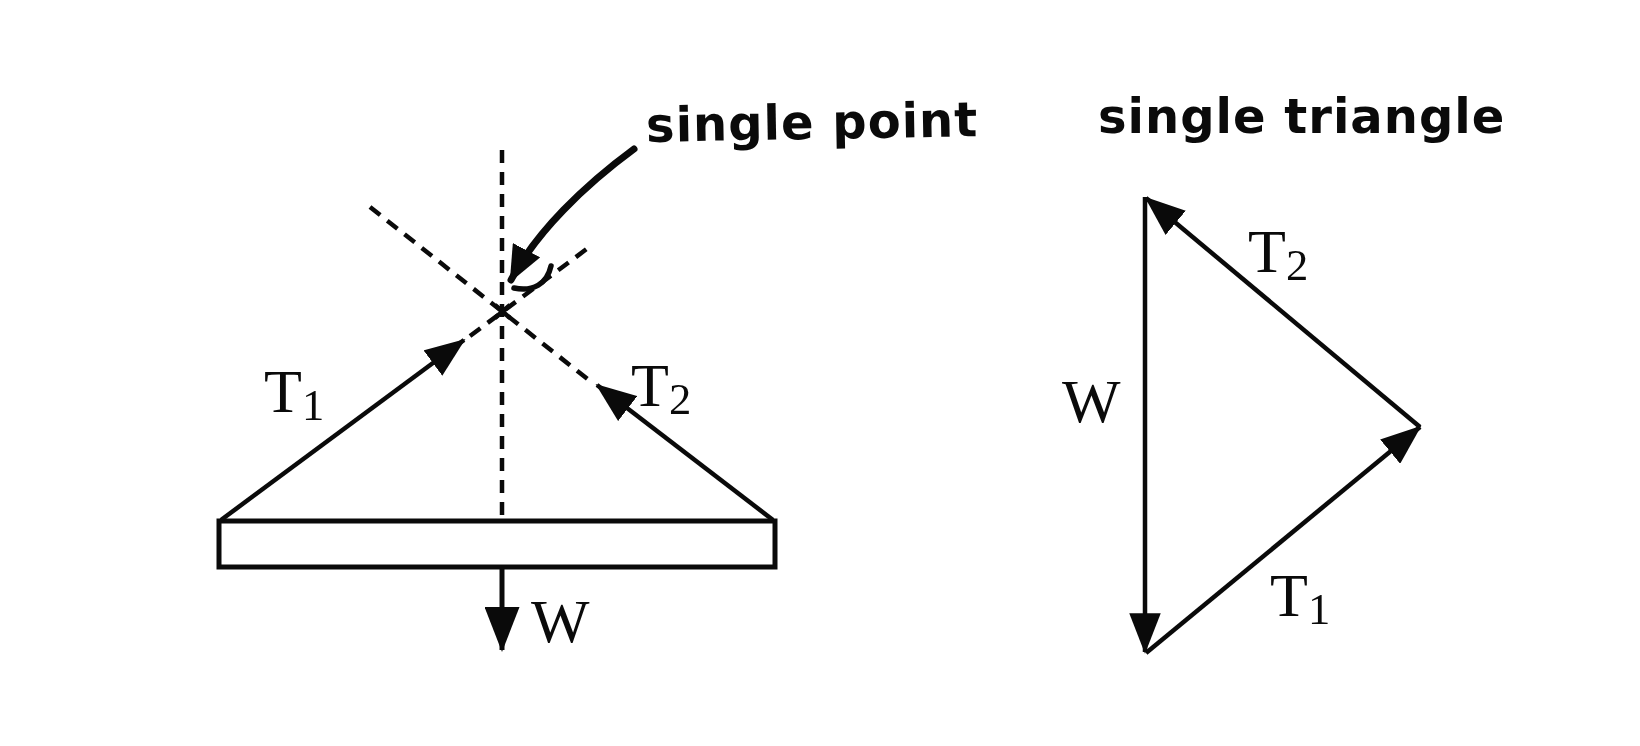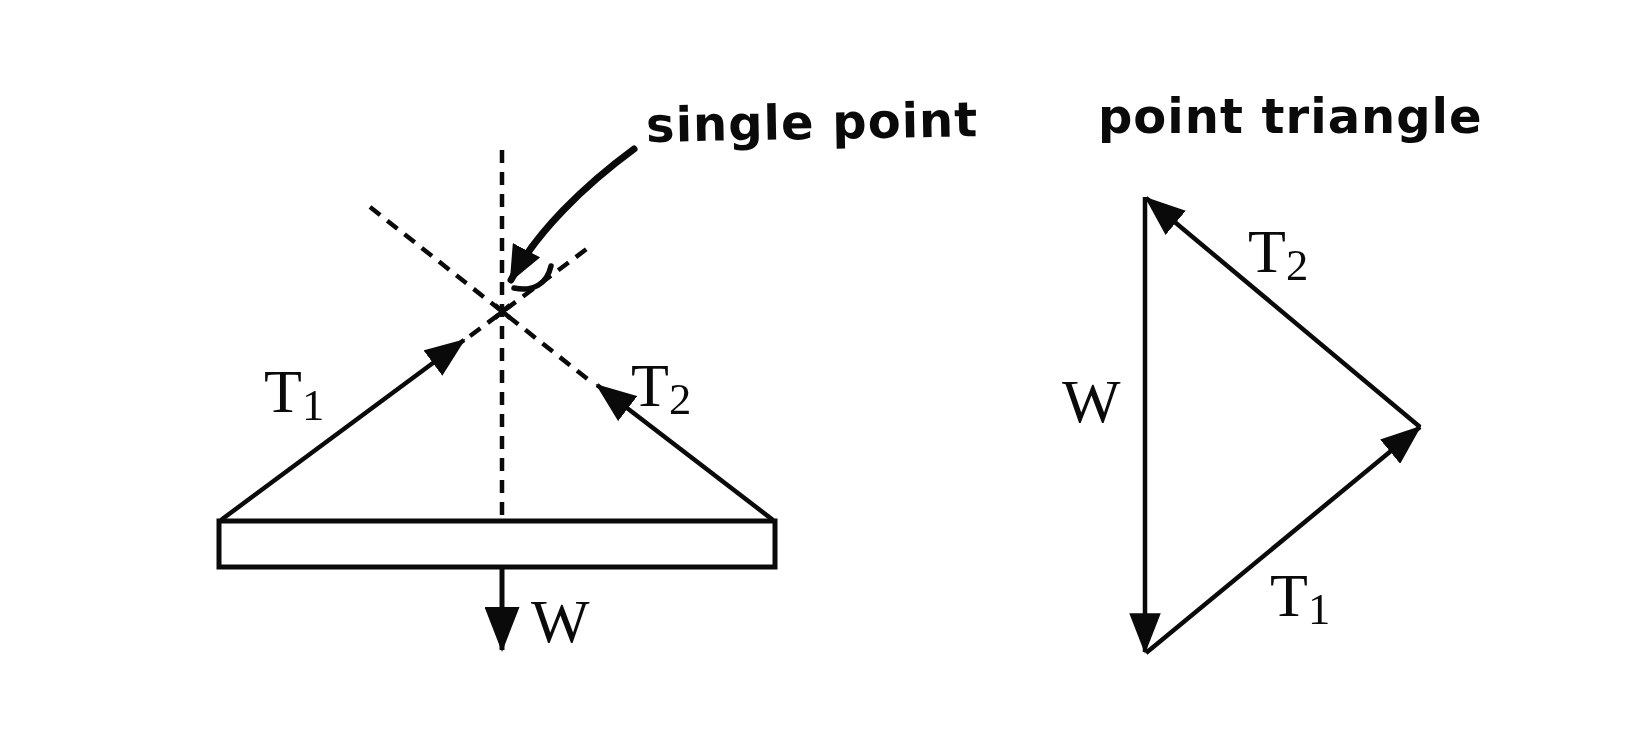--- a/index.html
+++ b/index.html
@@ -71,21 +71,21 @@
   </svg>
 
   <div class="lbl" style="left:264px; top:360px;"><span>T</span><sub>1</sub></div>
 
   <div class="lbl" style="left:631px; top:354px;"><span>T</span><sub>2</sub></div>
 
   <div class="lbl" style="left:531px; top:590px;">W</div>
 
   <div class="hand" style="left:646px; top:98px; transform:rotate(-1deg);">single point</div>
 
-  <div class="hand" style="left:1098px; top:92px;">point triangle</div>
+  <div class="hand" style="left:1098px; top:92px;">single triangle</div>
 
   <div class="lbl" style="left:1062px; top:370px;">W</div>
 
   <div class="lbl" style="left:1248px; top:220px;"><span>T</span><sub>2</sub></div>
 
   <div class="lbl" style="left:1270px; top:564px;"><span>T</span><sub>1</sub></div>
 
 </div>
 
 </body></html>

